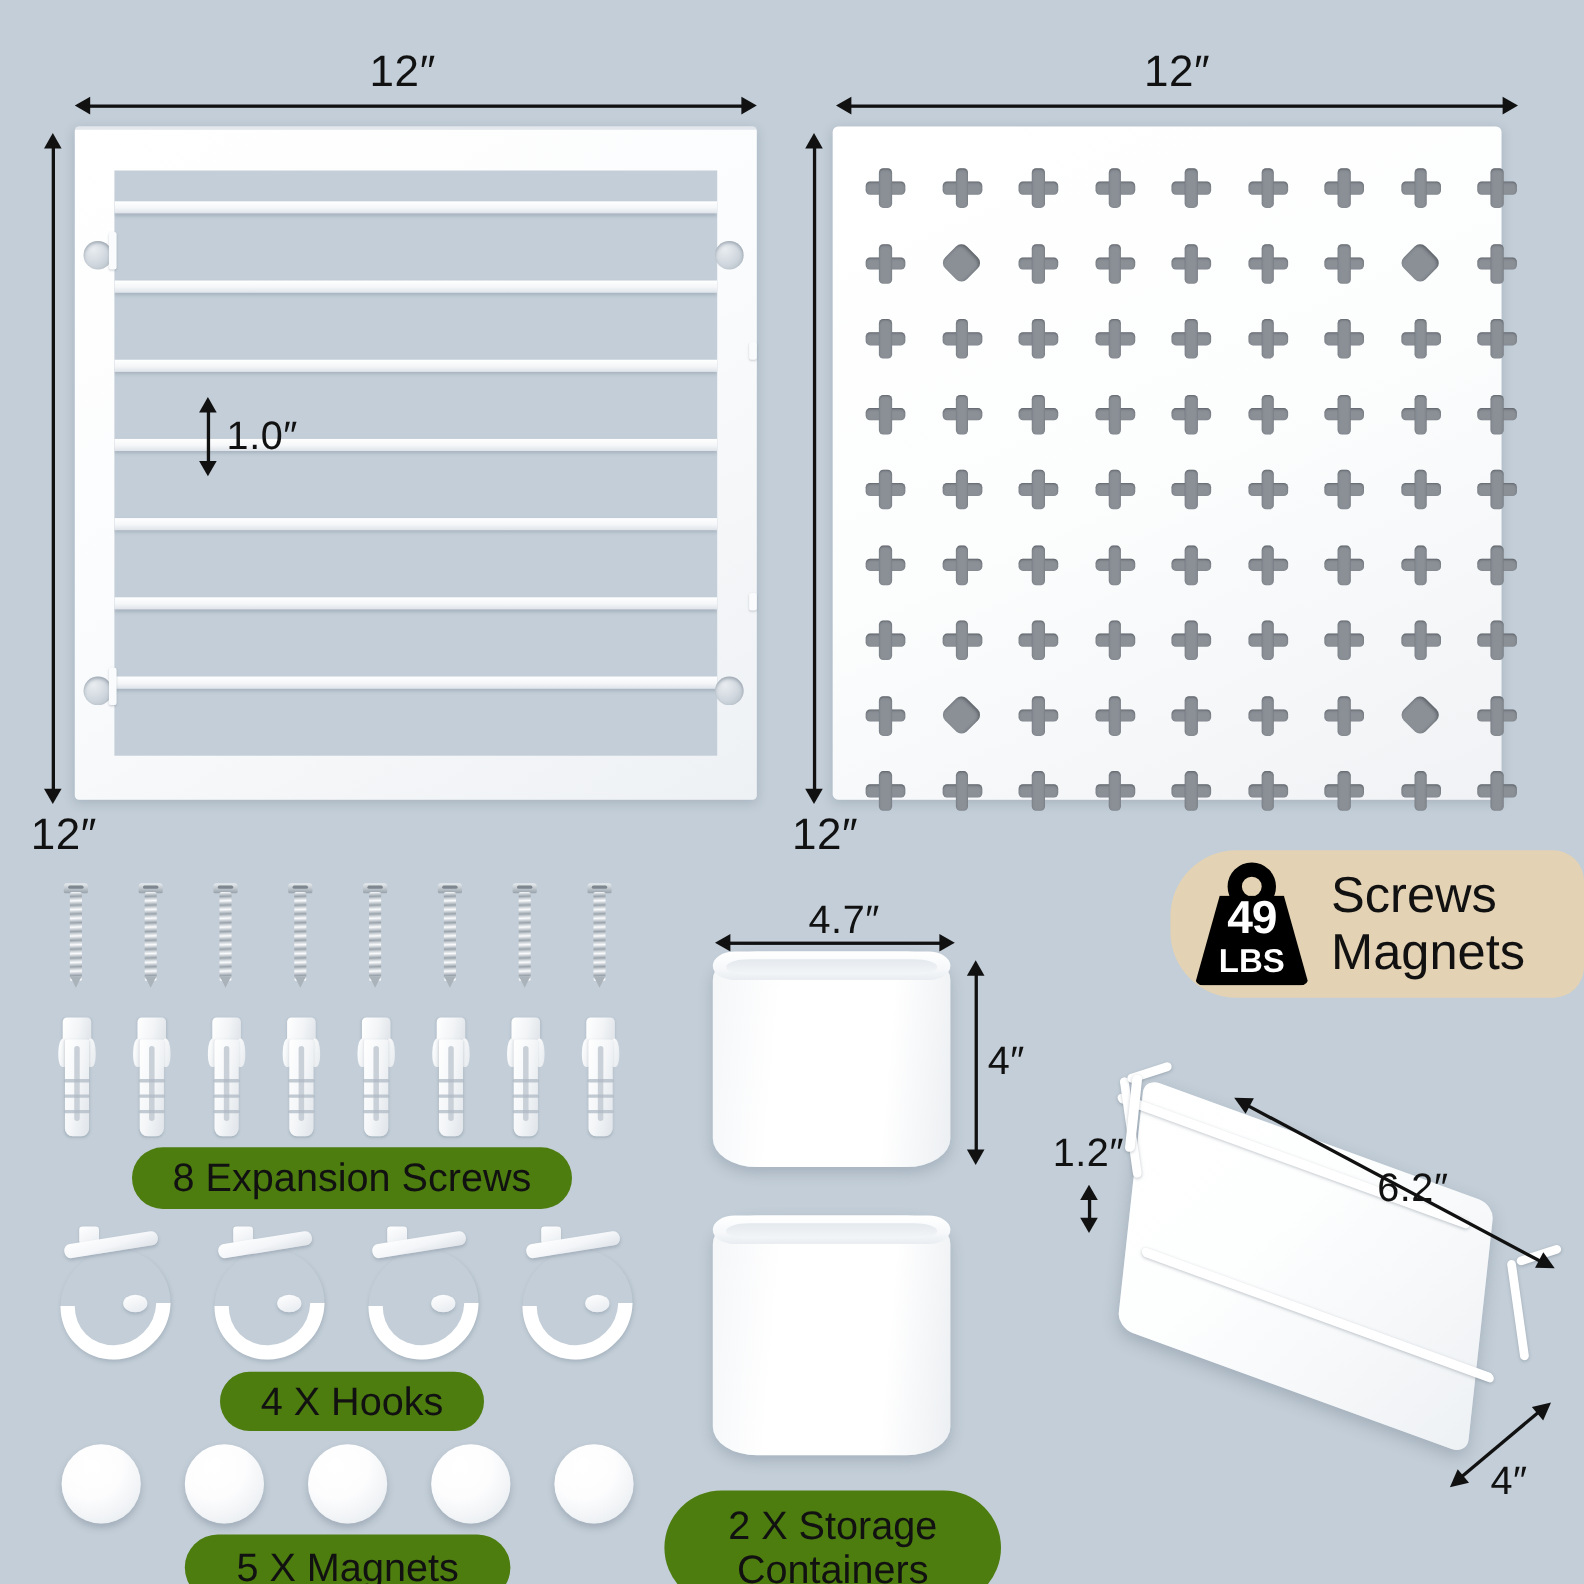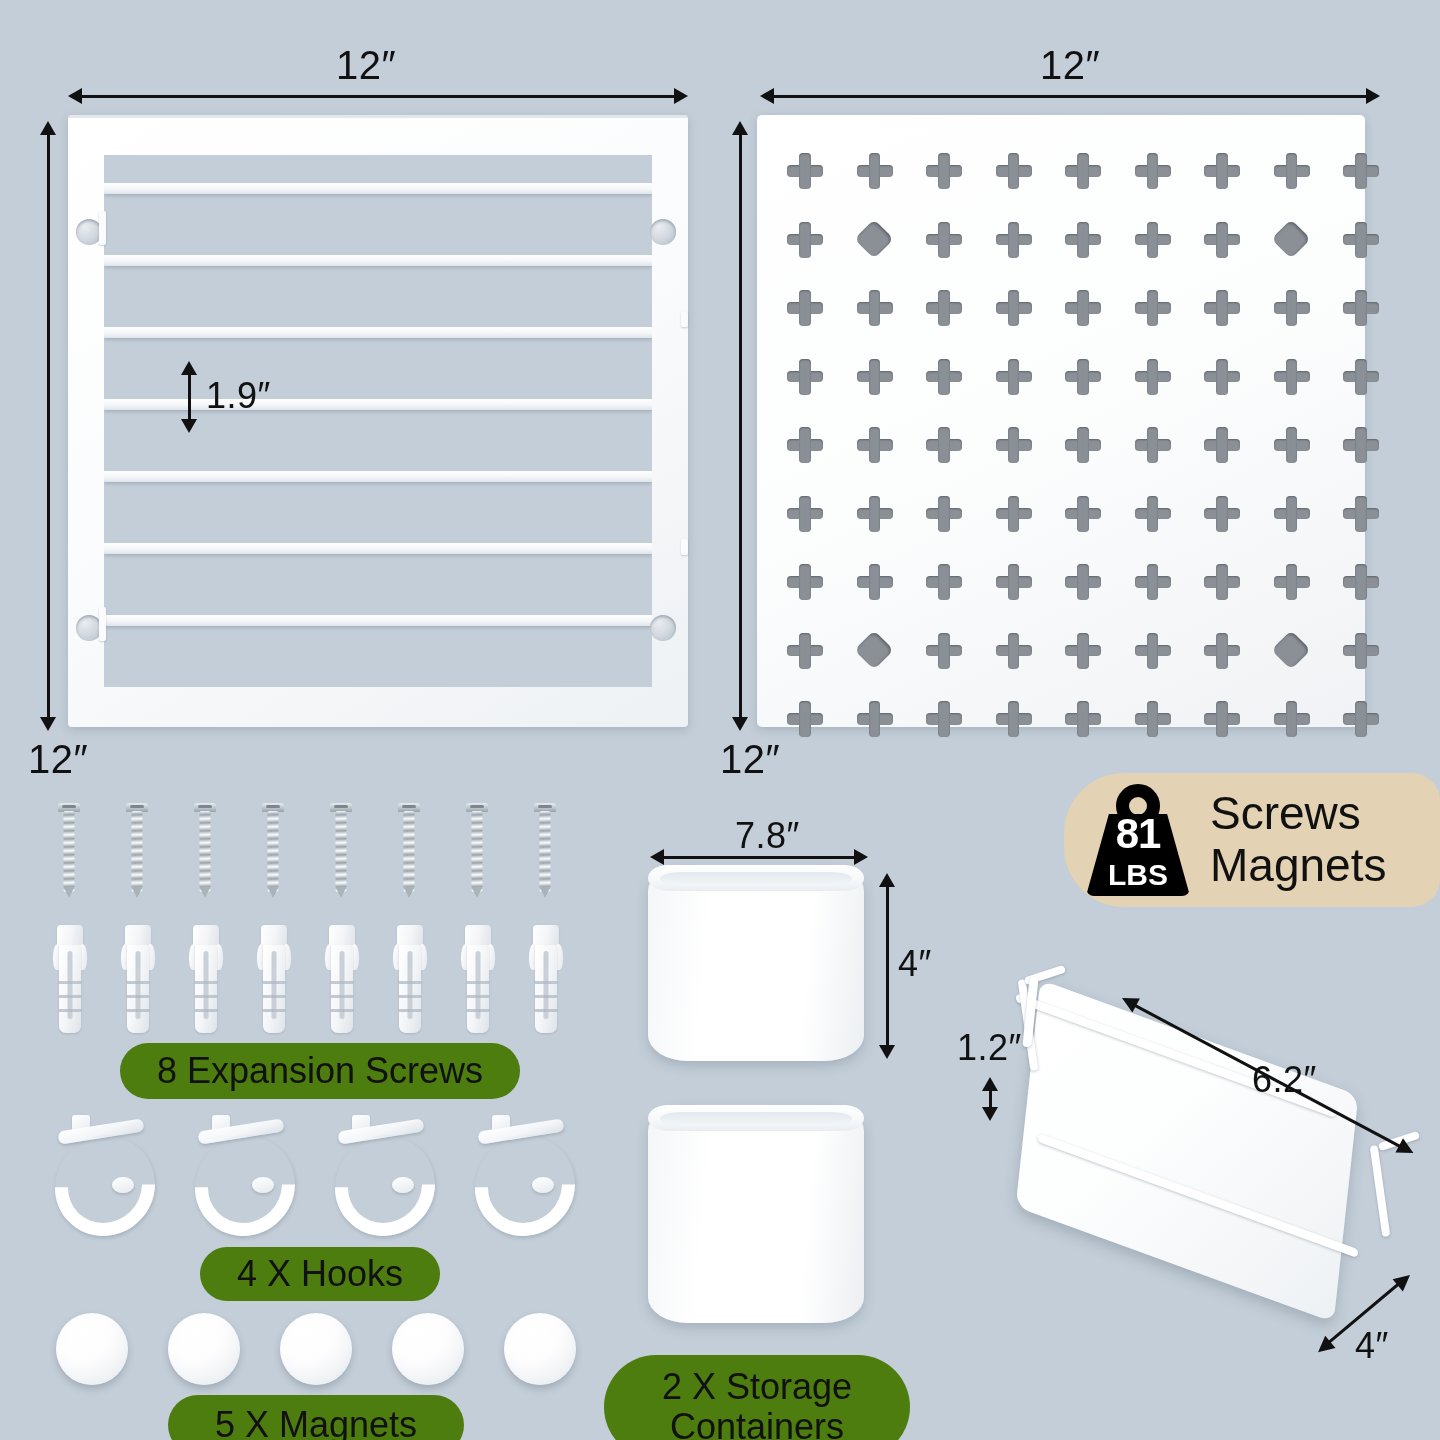--- a/index.html
+++ b/index.html
@@ -214,21 +214,21 @@
     <div class="slat-tab" style="left:31px;top:492px;"></div>
     <div class="slat-tab" style="left:613px;top:196px;height:16px;"></div>
     <div class="slat-tab" style="left:613px;top:424px;height:16px;"></div>
   </div>
 
   <div class="arrowV" style="left:180px;top:336px;height:72px;">
     <div class="ht"></div>
       <div class="bar"></div>
       <div class="hb"></div>
   </div>
-  <div class="dimtxt dim-md" style="left:206px;top:350px;">1.9″</div>
+  <div class="dimtxt dim-md" style="left:206px;top:350px;">1.0″</div>
 
   <div class="arrowH" style="left:760px;top:62px;width:620px;">
     <div class="hl"></div>
       <div class="bar"></div>
       <div class="hr"></div>
   </div>
   <div class="dimtxt dim-lg" style="left:1040px;top:18px;">12″</div>
 
   <div class="arrowV" style="left:731px;top:96px;height:610px;">
     <div class="ht"></div>
@@ -491,21 +491,21 @@
       <div class="magnet" style="left: 392px; top: 1288px; width: 72px; height: 72px;"></div>
       <div class="magnet" style="left: 504px; top: 1288px; width: 72px; height: 72px;"></div>
     </div>
   <div class="pill" style="left:168px;top:1370px;width:296px;height:60px;font-size:36px;">5 X Magnets</div>
 
   <div class="arrowH" style="left:650px;top:823px;width:218px;">
     <div class="hl"></div>
       <div class="bar"></div>
       <div class="hr"></div>
   </div>
-  <div class="dimtxt dim-md" style="left:735px;top:790px;">7.8″</div>
+  <div class="dimtxt dim-md" style="left:735px;top:790px;">4.7″</div>
 
   <div class="arrowV" style="left:675px;top:842px;height:22px;">
     <div class="ht"></div>
       <div class="bar"></div>
       <div class="hb"></div>
   </div>
   <div class="dimtxt dim-md" style="left:663px;top:848px;">2″</div>
 
   <div class="arrowV" style="left:878px;top:848px;height:186px;">
     <div class="ht"></div>
@@ -527,21 +527,21 @@
 
   <div class="pill" style="left:604px;top:1330px;width:306px;height:104px;font-size:36px;flex-direction:column;">
     <span>2 X Storage</span>
     <span>Containers</span>
   </div>
 
   <div class="wcbadge" style="left:1064px;top:748px;width:376px;height:134px;">
     <div class="wc-icon">
       <div class="ring"></div>
       <div class="bodyw"></div>
-      <div class="n66">81</div>
+      <div class="n66">49</div>
       <div class="nlbs">LBS</div>
     </div>
     <div class="wc-text">
       <div>Screws</div>
       <div>Magnets</div>
     </div>
   </div>
 
   <div class="rackwrap" style="left:960px;top:930px;width:470px;height:400px;">
 

